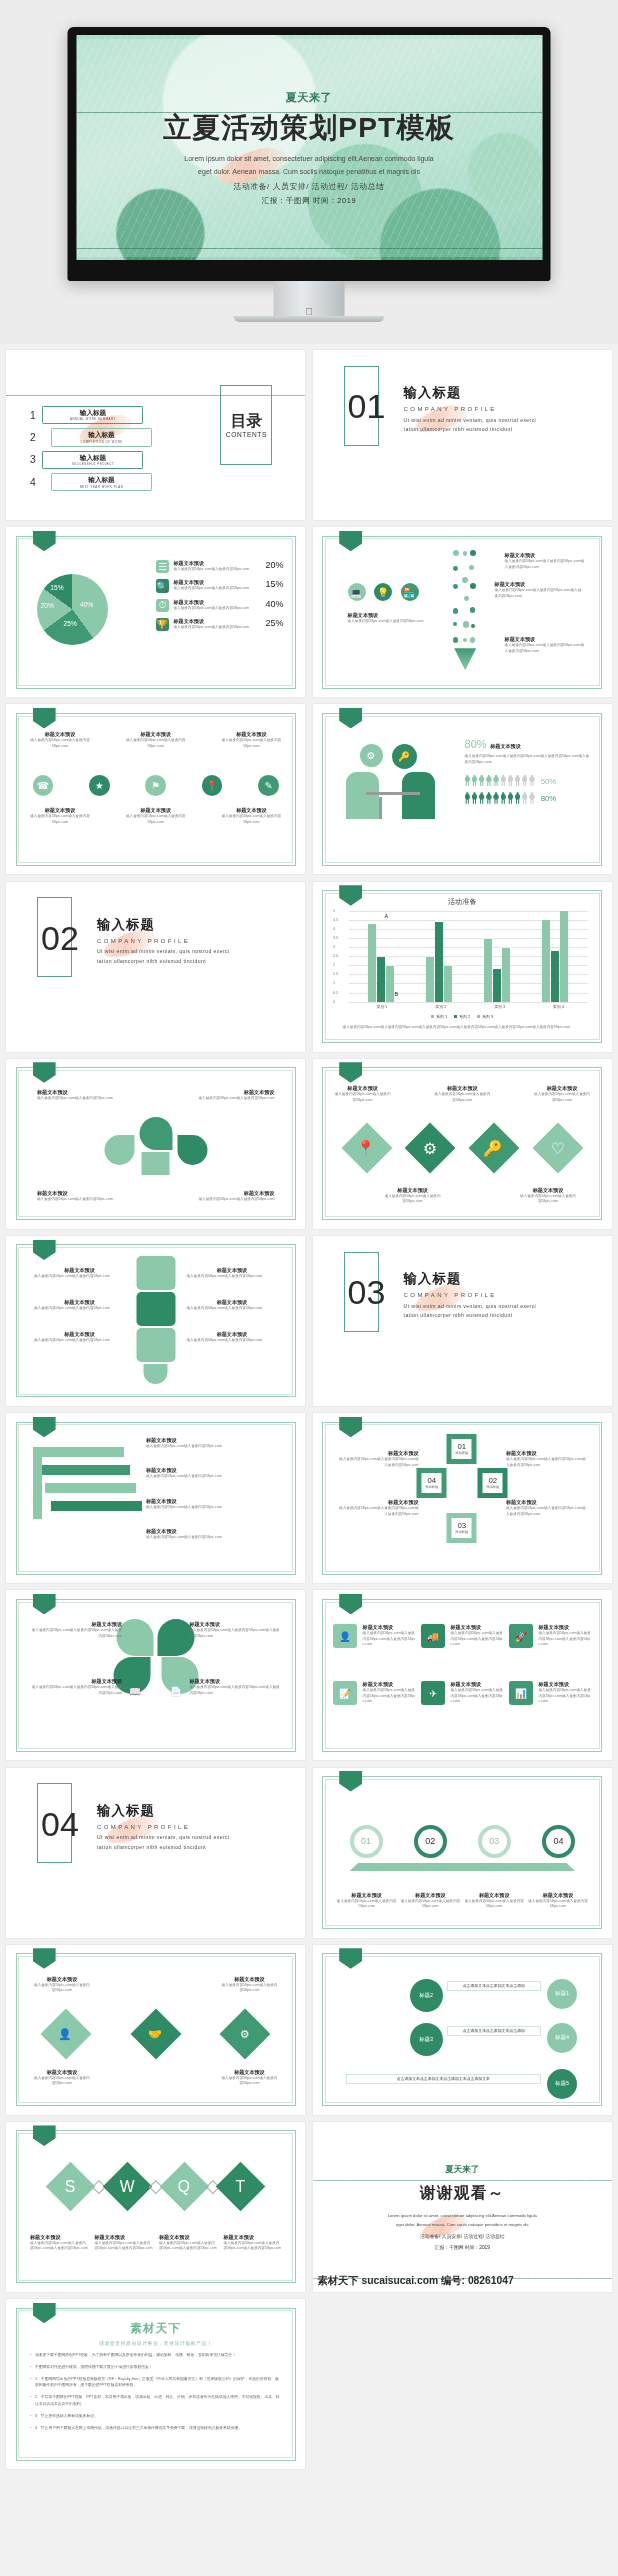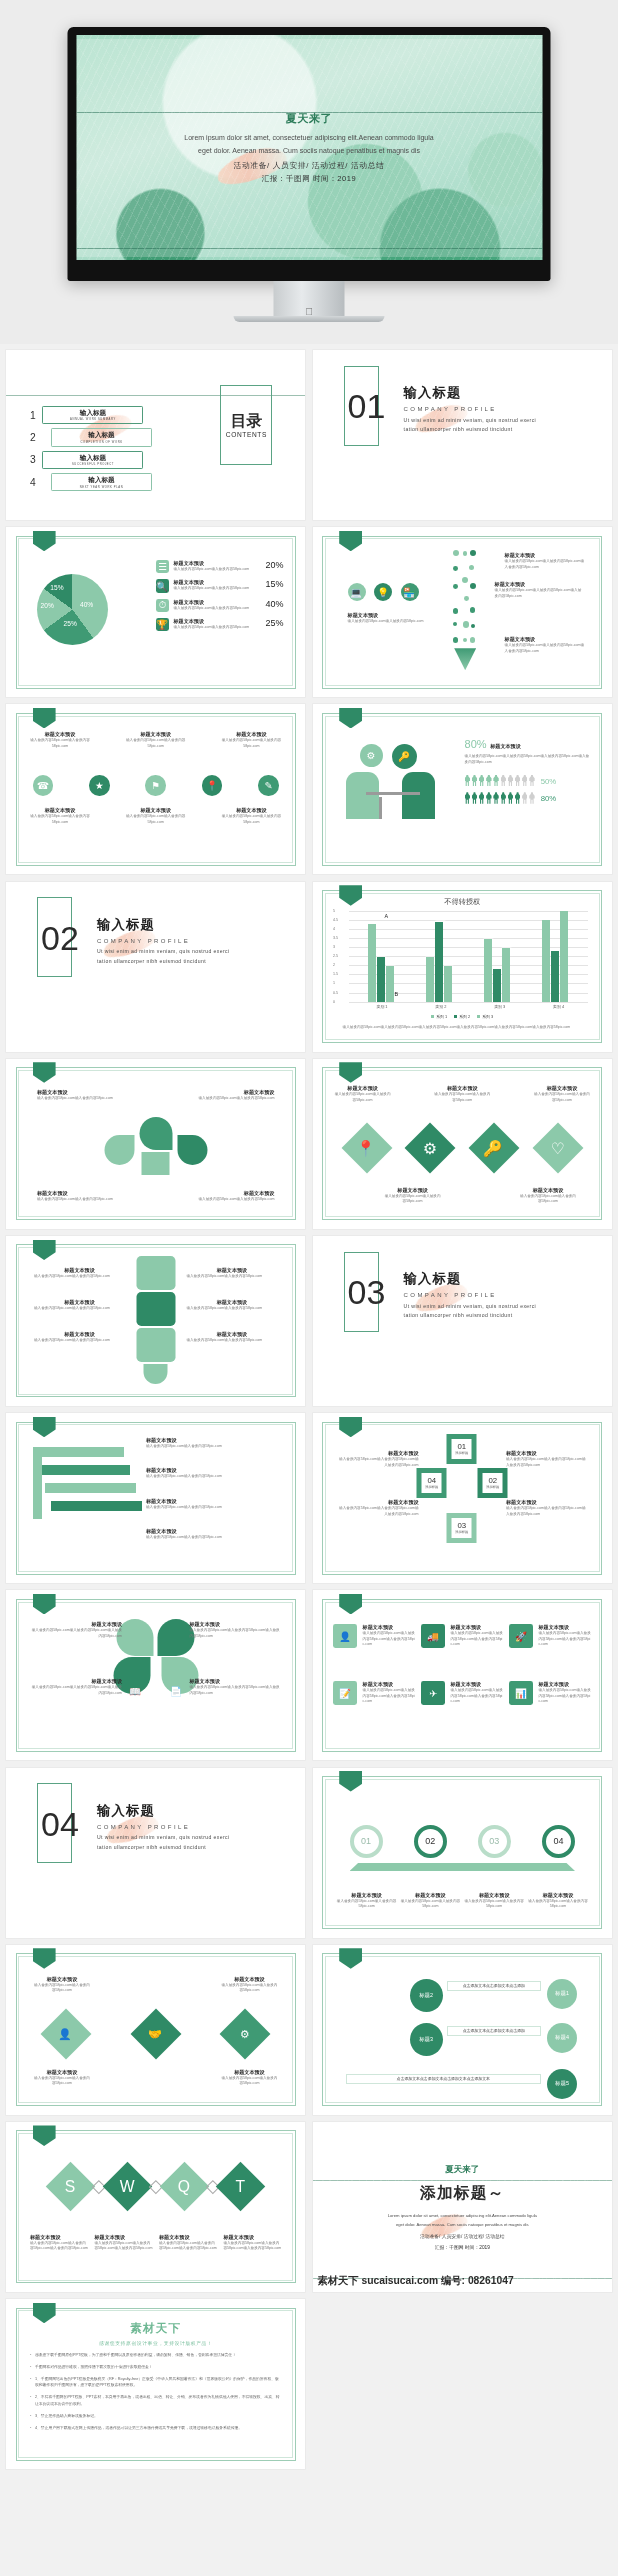--- a/index.html
+++ b/index.html
@@ -141,20 +141,21 @@
 <div class="hero">
   <div class="imac">
     <div class="imac-bezel">
       <div class="imac-screen lily">
         <div class="koi"></div>
         <div class="cover-band"></div>
         <div class="cover-rule" style="top:77px"></div>
         <div class="cover-rule" style="top:213px"></div>
         <div class="cover-inner">
           <div class="cover-kicker">夏天来了</div>
+          <div class="cover-title">立夏活动策划PPT模板</div>
           <div class="cover-sub">
             <div>Lorem ipsum dolor sit amet, consectetuer adipiscing elit.Aenean commodo ligula</div>
             <div>eget dolor. Aenean massa. Cum sociis natoque penatibus et magnis dis</div>
           </div>
           <div class="cover-nav">活动准备/ 人员安排/ 活动过程/ 活动总结</div>
           <div class="cover-meta">汇报：千图网     时间：2019</div>
         </div>
       </div>
       <div class="apple-logo"></div>
     </div>
@@ -417,21 +418,21 @@
       <div class="div-en">COMPANY PROFILE</div>
       <div class="div-p">Ut wisi enim ad minim veniam, quis nostrud exerci tation ullamcorper nibh euismod tincidunt</div>
     </div>
   </div>
 
   <div class="slide">
     <div class="frame">
         <div class="frame inner"></div>
       </div>
     <div class="tag"></div>
-    <div class="ctr" style="position:absolute;left:0;right:0;top:15.7px;font-size:7.2px;color:#444">不得转授权</div>
+    <div class="ctr" style="position:absolute;left:0;right:0;top:15.7px;font-size:7.2px;color:#444">活动准备</div>
     <div class="bc">
       <div class="bc-grid">
         <i style="top:0"></i>
           <i style="top:9px"></i>
           <i style="top:18px"></i>
           <i style="top:27px"></i>
           <i style="top:36px"></i>
         <i style="top:45px"></i>
           <i style="top:54px"></i>
           <i style="top:63px"></i>
@@ -913,21 +914,21 @@
     </div>
   </div>
 
   <div class="slide full lily">
     <div class="koi" style="left:36%;top:56%;width:48px;height:18px"></div>
     <div style="position:absolute;left:0;right:0;top:4.8px;bottom:4.8px;background:rgba(255,255,255,.20)"></div>
     <div style="position:absolute;left:0;right:0;top:58px;height:0.6px;background:rgba(60,130,100,.5)"></div>
     <div style="position:absolute;left:0;right:0;bottom:13.3px;height:0.6px;background:rgba(60,130,100,.5)"></div>
     <div class="cover-inner">
       <div style="font-size:8.5px;font-weight:bold;color:#2e7d5b">夏天来了</div>
-      <div style="font-size:15.7px;font-weight:bold;color:#2b2b2b;margin-top:7.2px;letter-spacing:1.2px">添加标题～</div>
+      <div style="font-size:15.7px;font-weight:bold;color:#2b2b2b;margin-top:7.2px;letter-spacing:1.2px">谢谢观看～</div>
       <div style="font-size:4.2px;color:#4c4c4c;line-height:2.2;max-width:199px;margin-top:7.2px">
         <div>Lorem ipsum dolor sit amet, consectetuer adipiscing elit.Aenean commodo ligula</div>
         <div>eget dolor. Aenean massa. Cum sociis natoque penatibus et magnis dis</div>
       </div>
       <div style="font-size:4.8px;color:#3c3c3c;margin-top:3.6px">活动准备/ 人员安排/ 活动过程/ 活动总结</div>
       <div style="font-size:4.8px;color:#2f2f2f;margin-top:4.8px">汇报：千图网     时间：2019</div>
     </div>
     <div class="wm">素材天下 sucaisucai.com 编号: 08261047</div>
   </div>
 

